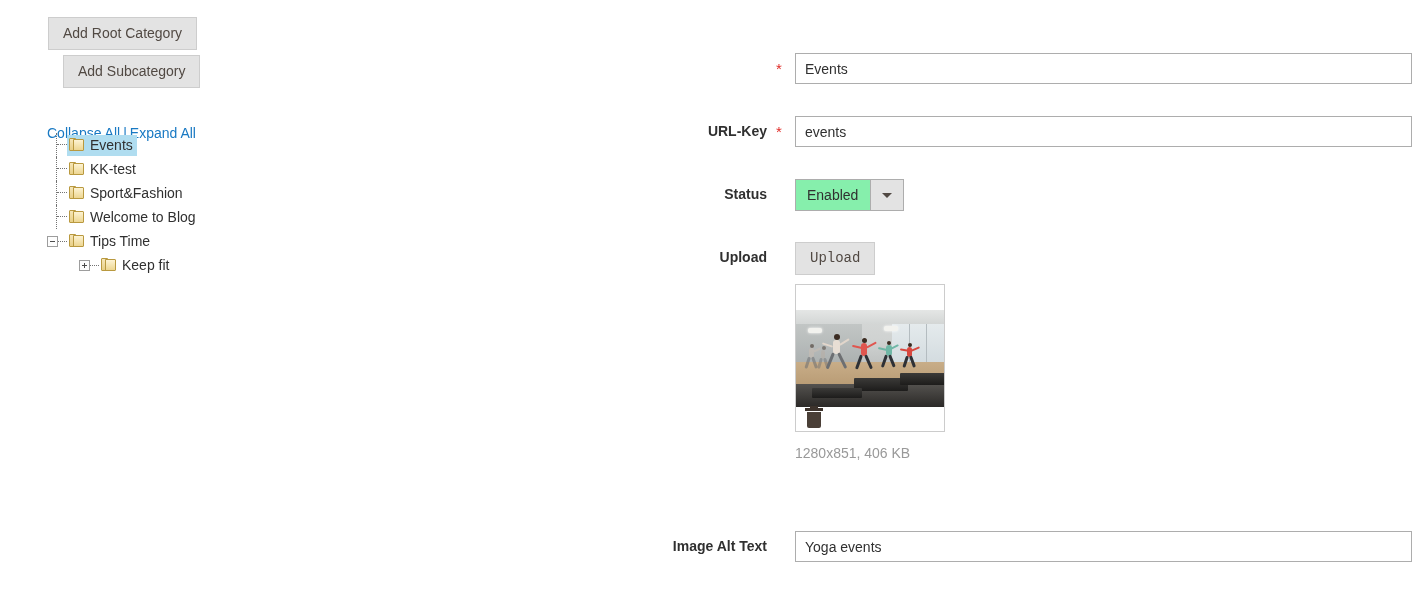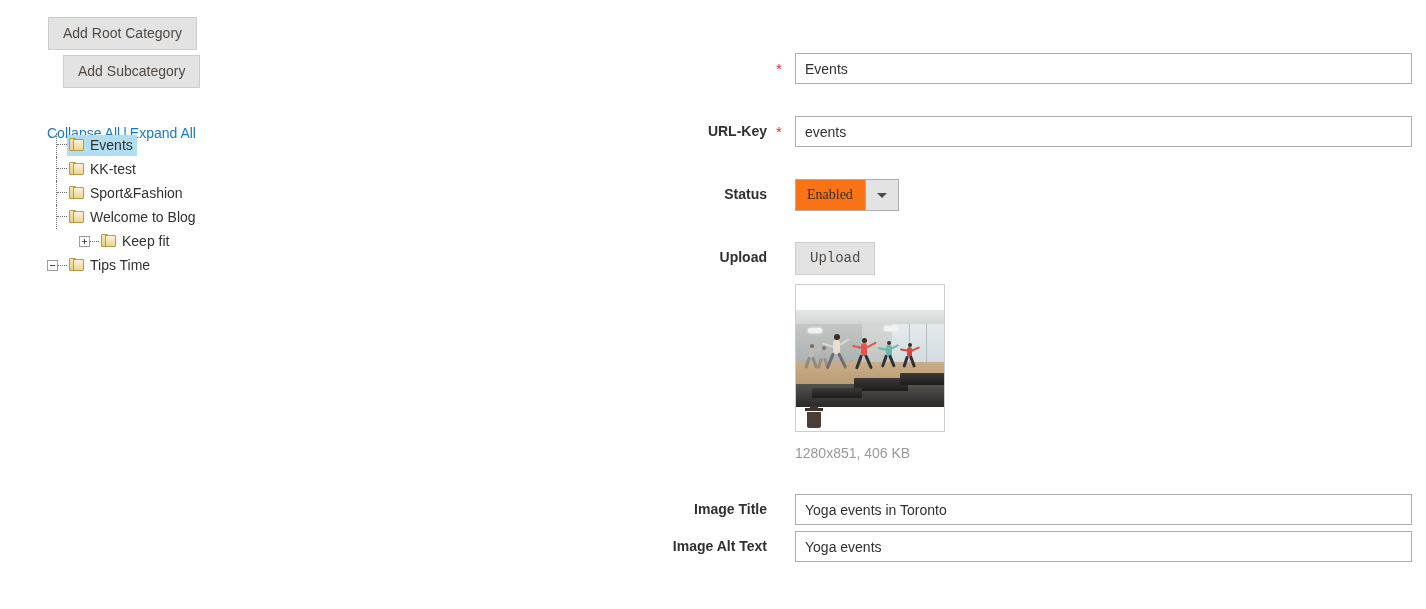--- a/index.html
+++ b/index.html
@@ -253,28 +253,27 @@
     position: absolute;
     left: 795px;
     height: 32px;
     display: flex;
     align-items: stretch;
     cursor: pointer;
   }
   .select-value {
     border: 1px solid #adadad;
     border-right: none;
-    background: #f97316;
+    background: #86efac;
     font-size: 14px;
     color: #303030;
     padding: 0 12px 0 11px;
     line-height: 30px;
     box-sizing: border-box;
     white-space: nowrap;
-    font-family: Liberation Serif, serif;
   }
   .select-arrow {
     width: 34px;
     border: 1px solid #adadad;
     background: #e3e3e3;
     box-sizing: border-box;
     position: relative;
   }
   .select-arrow::after {
     content: "";
@@ -459,42 +458,42 @@
       <span class="node-label-wrap">
         <span class="folder-icon">
             <span class="back"></span>
             <span class="front"></span>
           </span>
         <span class="node-text">Welcome to Blog</span>
       </span>
     </div>
 
     <div class="tree-node">
+      <span class="expander"></span>
+      <span class="exp-dash"></span>
+      <span class="node-label-wrap">
+        <span class="folder-icon">
+            <span class="back"></span>
+            <span class="front"></span>
+          </span>
+        <span class="node-text">Tips Time</span>
+      </span>
+    </div>
+
+    <div class="tree-node">
       <span class="spacer20"></span>
       <span class="spacer12"></span>
       <span class="expander plus"></span>
       <span class="exp-dash"></span>
       <span class="node-label-wrap">
         <span class="folder-icon">
             <span class="back"></span>
             <span class="front"></span>
           </span>
         <span class="node-text">Keep fit</span>
-      </span>
-    </div>
-
-    <div class="tree-node">
-      <span class="expander"></span>
-      <span class="exp-dash"></span>
-      <span class="node-label-wrap">
-        <span class="folder-icon">
-            <span class="back"></span>
-            <span class="front"></span>
-          </span>
-        <span class="node-text">Tips Time</span>
       </span>
     </div>
 
   </div>
 </div>
 
 <div id="form-panel">
 
   <div class="field-row" style="top:53px;">
     <span class="req-star">*</span>
@@ -591,23 +590,19 @@
 
     <div id="delete-image-icon">
       <span class="trash-handle"></span>
       <span class="trash-lid"></span>
       <span class="trash-body"></span>
     </div>
   </div>
 
   <div id="image-caption">1280x851, 406 KB</div>
 
-  <div class="field-row" style="top:494px;">
-    <span class="field-label">Image Title</span>
-    <input class="text-input" type="text" style="top: 0px;" value="Yoga events in Toronto">
-  </div>
 
   <div class="field-row" style="top:531px;">
     <span class="field-label">Image Alt Text</span>
     <input class="text-input" type="text" style="top: 0px;" value="Yoga events">
   </div>
 
 </div>
 
 </body></html>

